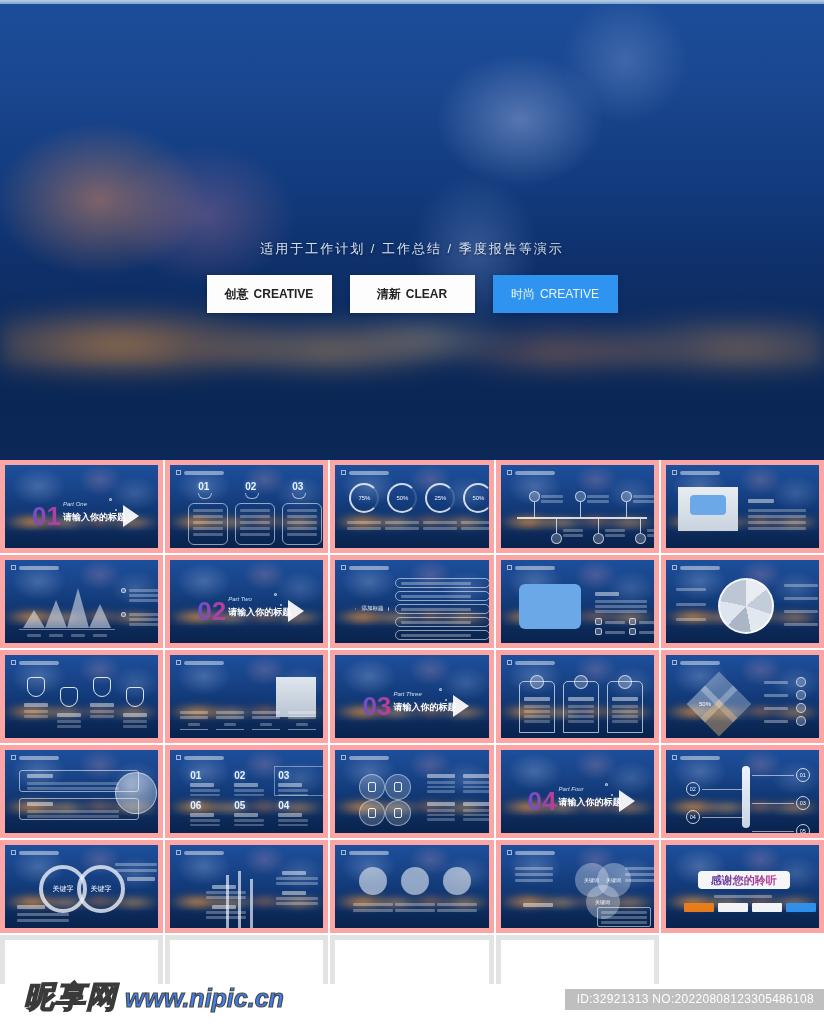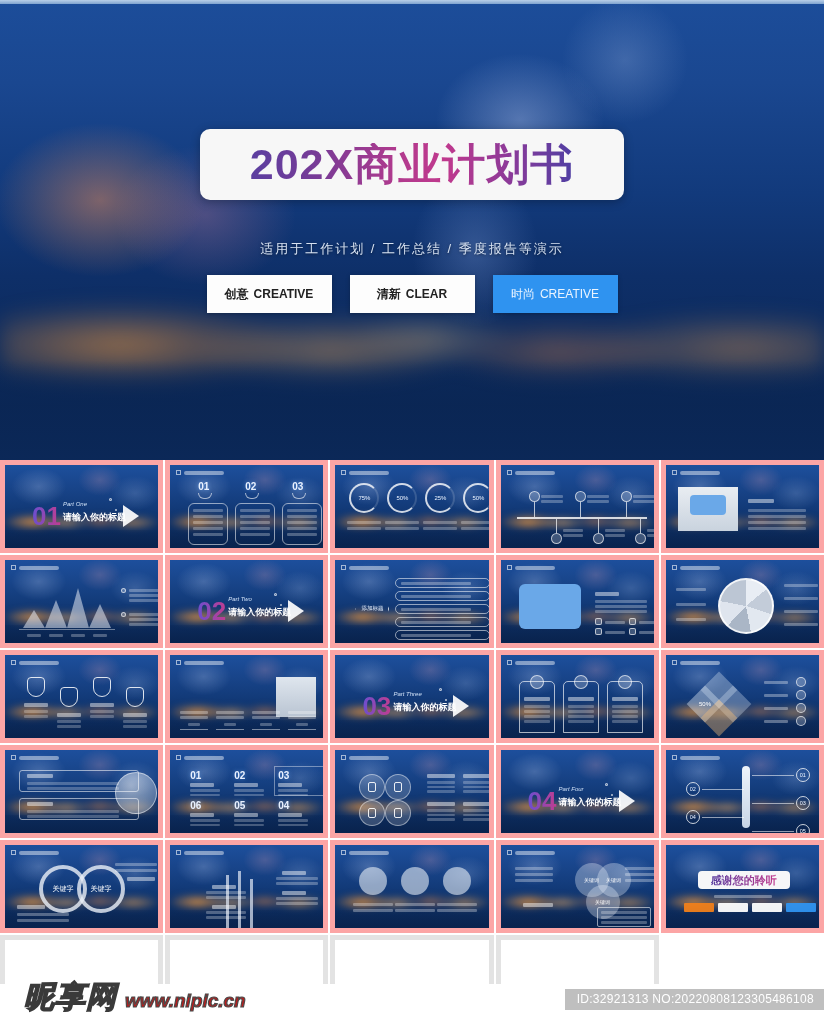--- a/index.html
+++ b/index.html
@@ -191,22 +191,22 @@
     display: flex; align-items: baseline; gap: 8px;
     color: #ffffff;
   }
   .wm-cn {
     font-size: 30px; font-weight: bold; font-style: italic;
     color: #ffffff;
     -webkit-text-stroke: 1.5px #3a3a3a;
     letter-spacing: 1px;
   }
   .wm-url {
-    font-size: 19px; font-style: italic; font-weight: bold;
-    color: #b91c1c; -webkit-text-stroke: 1.2px #4a4a4a;
+    font-size: 25px; font-style: italic; font-weight: bold;
+    color: #3b82f6; -webkit-text-stroke: 1.2px #4a4a4a;
   }
   .idbar {
     position: absolute; right: 0; bottom: 14px;
     background: rgba(180,180,180,.85);
     color: #ffffff; font-size: 12px;
     padding: 3px 10px 4px 12px;
     letter-spacing: .3px;
     white-space: nowrap;
   }
 </style>
@@ -215,23 +215,20 @@
 
 <div id="page">
 
   <div class="hero">
     <div class="hero-bg"></div>
     <div class="hero-glow"></div>
     <div class="hero-bottom"></div>
     <div class="hero-topline"></div>
 
     <div class="hero-inner">
-      <div class="title-box">
-        <span class="title-text">202X商业计划书</span>
-      </div>
       <div class="subtitle">适用于工作计划 / 工作总结 / 季度报告等演示</div>
 
       <div class="tagrow">
         <div class="tag white single">
           <span class="cn">创意</span>
           <span class="en">CREATIVE</span>
         </div>
         <div class="tag white single">
           <span class="cn">清新</span>
           <span class="en">CLEAR</span>

